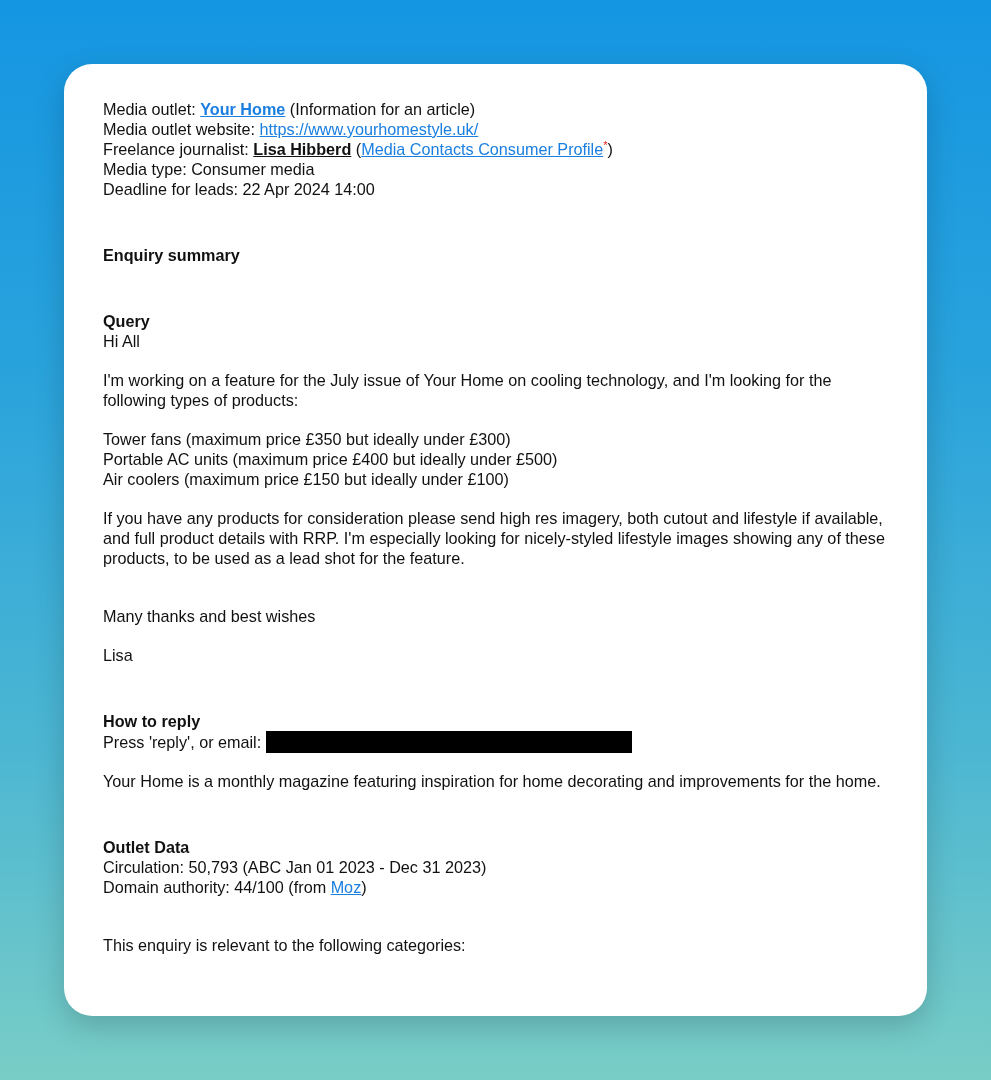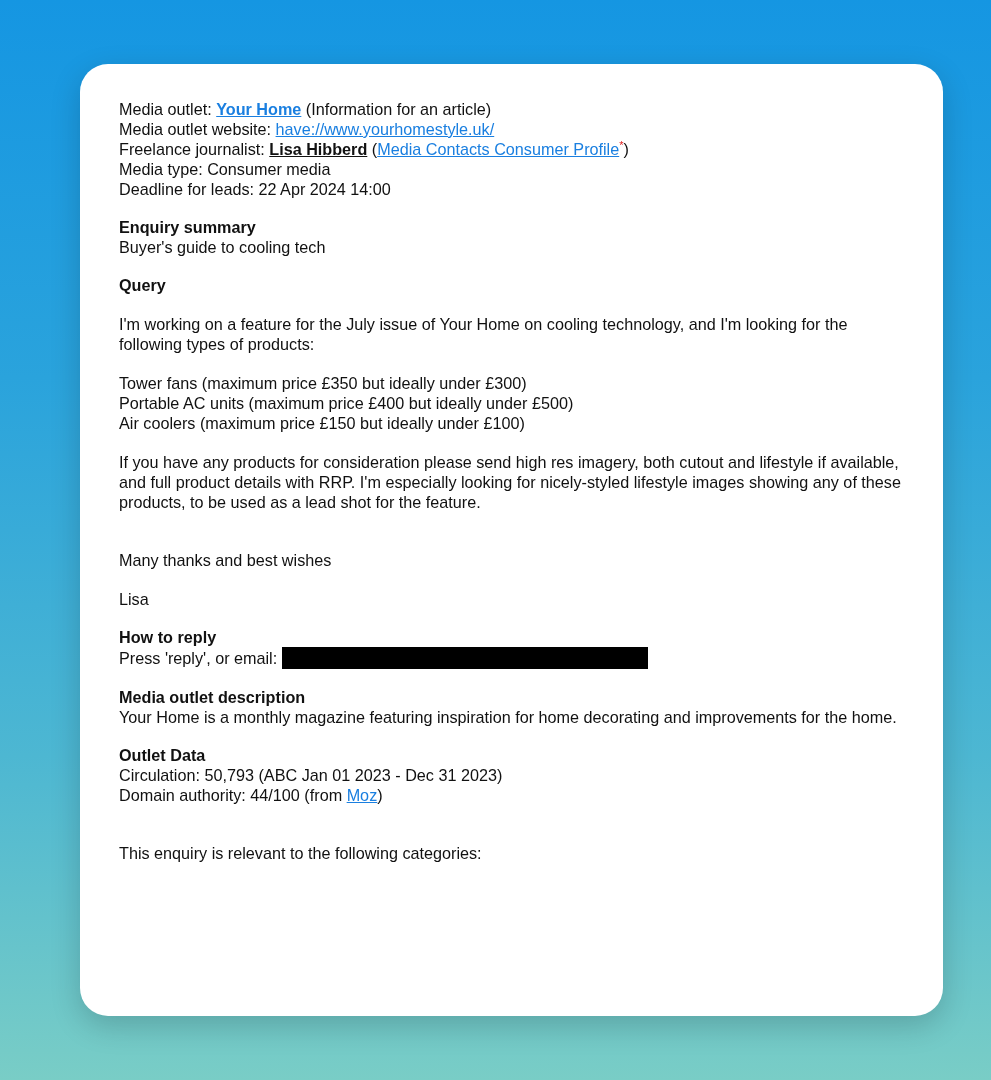--- a/index.html
+++ b/index.html
@@ -2,75 +2,74 @@
 <html><head>
   <meta charset="utf-8">
   <style>
     html, body { margin: 0; padding: 0; }
     body {
       width: 991px; height: 1080px; overflow: hidden;
       background: linear-gradient(180deg, #1596e2 0%, #2aa3dc 35%, #4db7d2 70%, #79cdc6 100%);
       position: relative;
     }
     .card {
-      position: absolute; left: 80px; top: 64px; width: 863px; height: 952px;
+      position: absolute; left: 64px; top: 64px; width: 863px; height: 952px;
       background: #ffffff; border-radius: 28px;
       box-shadow: 0 10px 30px rgba(0,0,0,0.18);
       box-sizing: border-box;
       padding: 35px 39px 0 39px;
       font-family: "Liberation Sans", sans-serif;
       font-size: 16.2px; line-height: 20px; color: #111111;
     }
     p { margin: 0; }
     .gap { height: 18px; }
     .gap-s { height: 19px; }
     b { font-weight: bold; text-decoration: underline; }
     a { color: #1a7fe0; text-decoration: underline; }
     a.bold { font-weight: bold; }
     .star { color: #e02020; font-size: 11px; vertical-align: super; line-height: 0; }
     .redact { display: inline-block; width: 366px; height: 22px; background: #000; vertical-align: -5px; }
-    .heading { font-weight: bold; }
+    .heading { font-weight: bold; margin-top: 28px; }
   </style>
 </head>
 <body>
 
 <div class="card">
 
   <p><span>Media outlet: </span><a class="bold">Your Home</a><span> (Information for an article)</span></p>
-  <p><span>Media outlet website: </span><a>have://www.yourhomestyle.uk/</a></p>
+  <p><span>Media outlet website: </span><a>https://www.yourhomestyle.uk/</a></p>
   <p><span>Freelance journalist: </span><b>Lisa Hibberd</b><span> (</span><a>Media Contacts Consumer Profile</a><span class="star">*</span><span>)</span></p>
   <p>Media type: Consumer media</p>
   <p>Deadline for leads: 22 Apr 2024 14:00</p>
 
   <div class="gap"></div>
   <p class="heading">Enquiry summary</p>
-  <p>Buyer's guide to cooling tech</p>
 
   <div class="gap"></div>
   <p class="heading">Query</p>
+  <p>Hi All</p>
   <div class="gap-s"></div>
   <p>I'm working on a feature for the July issue of Your Home on cooling technology, and I'm looking for the following types of products:</p>
   <div class="gap-s"></div>
   <p>Tower fans (maximum price £350 but ideally under £300)</p>
   <p>Portable AC units (maximum price £400 but ideally under £500)</p>
   <p>Air coolers (maximum price £150 but ideally under £100)</p>
   <div class="gap-s"></div>
   <p>If you have any products for consideration please send high res imagery, both cutout and lifestyle if available, and full product details with RRP. I'm especially looking for nicely-styled lifestyle images showing any of these products, to be used as a lead shot for the feature.</p>
   <div class="gap-s"></div>
   <div class="gap-s"></div>
   <p>Many thanks and best wishes</p>
   <div class="gap-s"></div>
   <p>Lisa</p>
 
   <div class="gap"></div>
   <p class="heading">How to reply</p>
   <p><span>Press 'reply', or email: </span><span class="redact"></span></p>
 
   <div class="gap"></div>
-  <p class="heading">Media outlet description</p>
   <p>Your Home is a monthly magazine featuring inspiration for home decorating and improvements for the home.</p>
 
   <div class="gap"></div>
   <p class="heading">Outlet Data</p>
   <p>Circulation: 50,793 (ABC Jan 01 2023 - Dec 31 2023)</p>
   <p><span>Domain authority: 44/100 (from </span><a>Moz</a><span>)</span></p>
 
   <div class="gap-s"></div>
 
   <div class="gap-s"></div>

